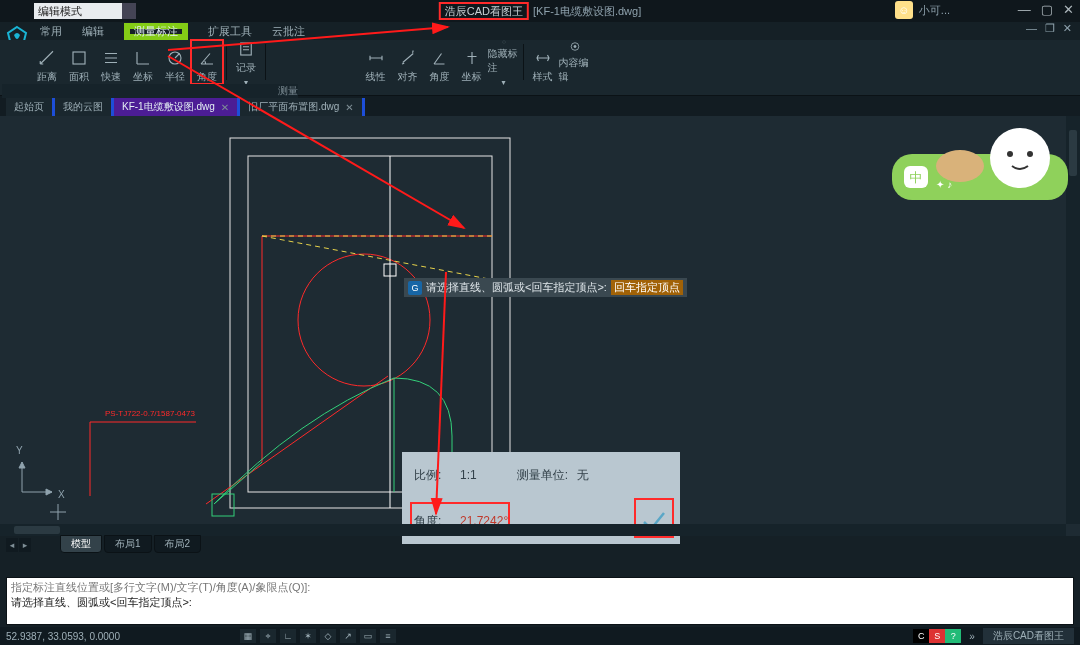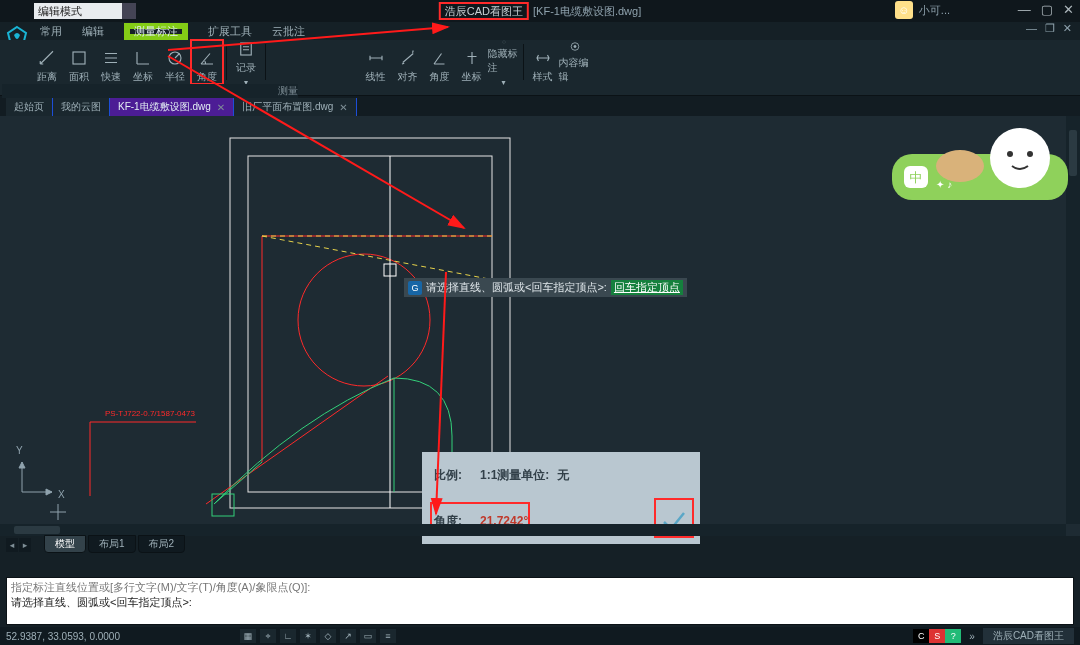--- a/index.html
+++ b/index.html
@@ -23,47 +23,47 @@
   .rbtns { display:flex; }
   .rbtn { width:32px; height:44px; display:flex; flex-direction:column; align-items:center; justify-content:flex-end; gap:3px; color:#9fb0b8; font-size:10px; cursor:pointer;}
   .rbtn svg { width:18px; height:18px; stroke:#9fb0b8; fill:none; stroke-width:1.5;}
   .rbtn.sel { outline:2px solid #ff2a2a; outline-offset:-1px;}
   .rbtn .dd { font-size:8px; height:6px;}
   .grplabel { height:14px; font-size:10px; color:#7e8e96; background:#16232a; width:100%; text-align:right;}
   .grp1 { width:300px; }
   .grp2 { width:330px; margin-left:10px;}
   .vsep { width:1px; background:#0b1216; margin:4px 3px; }
   .tabs { height:20px; background:#121c22; display:flex; align-items:flex-end; padding-left:6px; font-size:10px; gap:0;}
-  .tab { padding:2px 8px; background:#1a272e; color:#9fb0b8; border-right:1px solid #1d4ed8; height:18px; display:flex; align-items:center;margin-top:8px;}
+  .tab { padding:2px 8px; background:#1a272e; color:#9fb0b8; border-right:3px solid #1d4ed8; height:18px; display:flex; align-items:center;margin-top:8px;}
   .tab.active { background:#4c1d95; color:#e3eef3;}
   .tab .x { margin-left:6px; color:#7e8e96;}
   .canvas-wrap { position:relative; height:420px; background:#1e2b33; }
   svg.canvas { position:absolute; left:0; top:0; }
   .scrollh { position:absolute; left:0; bottom:0; height:12px; right:14px; background:#16232a; display:flex; align-items:center;}
   .scrollh .thumb{ width:46px; height:8px; background:#2b3a42; margin-left:14px; border-radius:2px;}
   .scrollv { position:absolute; right:0; top:0; width:14px; bottom:12px; background:#16232a;}
   .scrollv .thumb{ height:46px; width:8px; background:#2b3a42; margin:14px auto 0; border-radius:2px;}
-  .mtabs { position:absolute; left:44px; bottom:-17px; display:flex; gap:2px; font-size:10px;}
+  .mtabs { position:absolute; left:60px; bottom:-17px; display:flex; gap:2px; font-size:10px;}
   .mtab { padding:1px 10px; background:#101a20; color:#9fb0b8; border:1px solid #0b1216; border-radius:0 0 4px 4px;}
   .mtab.active { background:#33424a; color:#fff;}
   .mnav { position:absolute; left:6px; bottom:-16px; display:flex; gap:1px;}
   .mnav span { width:12px; height:14px; background:#101a20; color:#7e8e96; display:flex; align-items:center; justify-content:center; font-size:9px;}
   .sticker { position:absolute; right:10px; top:122px; width:180px; height:80px;}
   .cmdpanel { position:absolute; left:6px; right:6px; bottom:20px; height:48px; background:#fff; color:#222; font-size:11px; padding:2px 4px; overflow:hidden; border:1px solid #0b1216;}
   .cmdpanel .faint { color:#777;}
   .status { position:absolute; left:0; right:0; bottom:0; height:18px; background:#101a20; color:#9fb0b8; font-size:10px; display:flex; align-items:center; padding:0 6px;}
   .status .tools { margin-left:120px; display:flex; gap:4px;}
   .status .tools span{ width:16px; height:14px; background:#1a272e; display:flex; align-items:center; justify-content:center; font-size:9px;}
   .status .right { margin-left:auto; display:flex; align-items:center; gap:8px;}
   .status .pill { display:flex; gap:0;}
   .status .pill span{ width:16px;height:14px; display:flex;align-items:center;justify-content:center; font-size:9px;}
   .status .brand { background:#223039; padding:1px 10px; color:#9fb0b8;}
   .prompt-box { position:absolute; background:#3a4850; color:#dfe6ea; font-size:11px; padding:2px 4px; display:flex; align-items:center; gap:4px;}
   .prompt-box .g { width:14px;height:14px;background:#1766a6;border-radius:2px;color:#fff;display:flex;align-items:center;justify-content:center;font-size:9px;}
-  .prompt-box .hl { background:#15803d; color:#fff; padding:0 3px;text-decoration:underline;}
+  .prompt-box .hl { background:#a16207; color:#fff; padding:0 3px;}
   .result-card { position:absolute; background:#b9c7d0; color:#324049; width:278px; height:92px; font-size:12px;}
   .result-card .row{ display:flex; align-items:center; height:46px; padding:0 12px;}
   .result-card .lab{ width:46px;}
   .result-card .val{ color:#324049;}
   .result-card .accent{ color:#c0392b;}
   .redbox { border:2px solid #ff2a2a; position:absolute;}
   .arrow { position:absolute; pointer-events:none;}
   .greenbtn { position:absolute; right:0; top:76px; width:22px; height:34px; background:#2bd46a; border-radius:11px 0 0 11px; display:flex; align-items:center; justify-content:center; color:#fff; font-size:11px;}
 </style>
 </head>
@@ -269,24 +269,24 @@
         <line x1="0" y1="-8" x2="0" y2="8"></line>
       </g>
   </svg>
 
   <div class="prompt-box" style="left:404px; top:162px;">
     <span class="g">G</span>
     <span>请选择直线、圆弧或&lt;回车指定顶点&gt;:</span>
     <span class="hl">回车指定顶点</span>
   </div>
 
-  <div class="result-card" style="left:422px; top:336px;font-weight:bold;">
+  <div class="result-card" style="left:402px; top:336px;">
     <div class="row">
       <span class="lab">比例:</span>
-      <span class="val" style="">1:1</span>
+      <span class="val" style="margin-right:40px;">1:1</span>
       <span class="lab" style="width:60px;">测量单位:</span>
       <span class="val">无</span>
     </div>
     <div class="row">
       <span class="lab">角度:</span>
       <span class="val accent">21.7242°</span>
       <svg width="28" height="28" style="margin-left:auto;">
           <path d="M4 15 L11 22 L24 6" stroke="#5aa7c7" stroke-width="2.5" fill="none"></path>
         </svg>
     </div>

